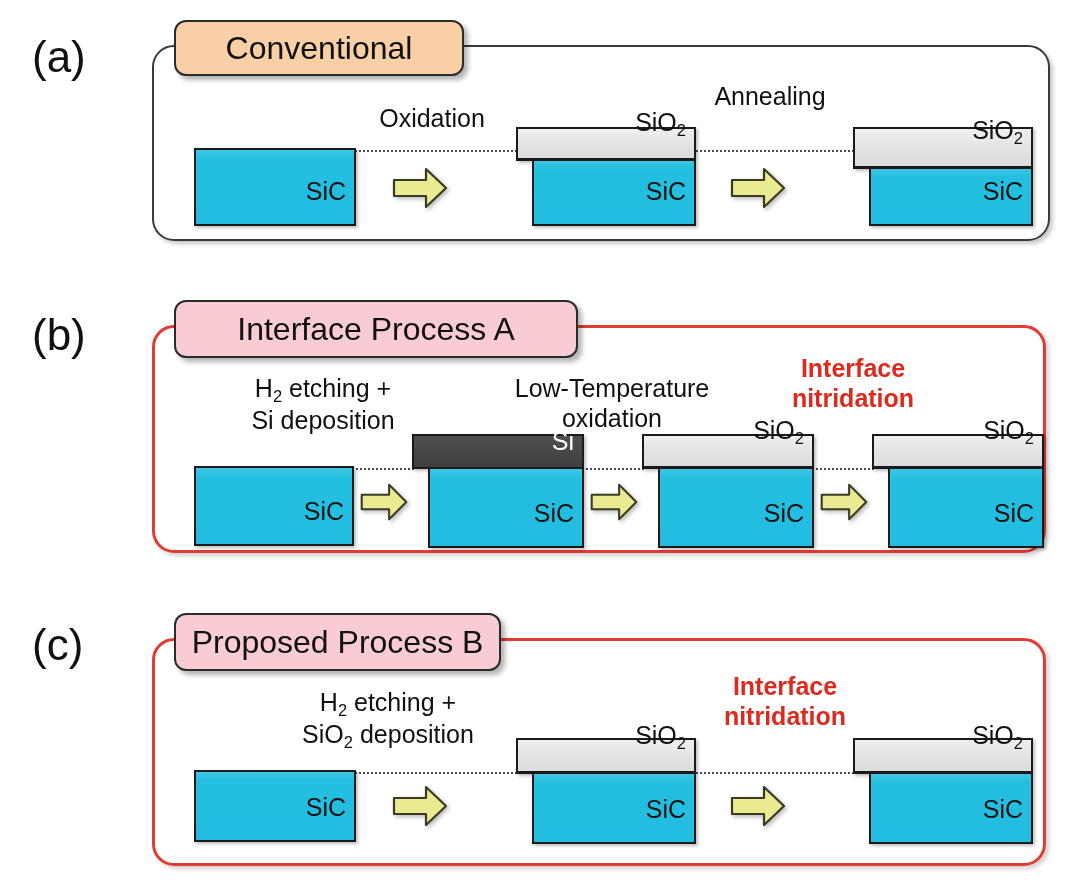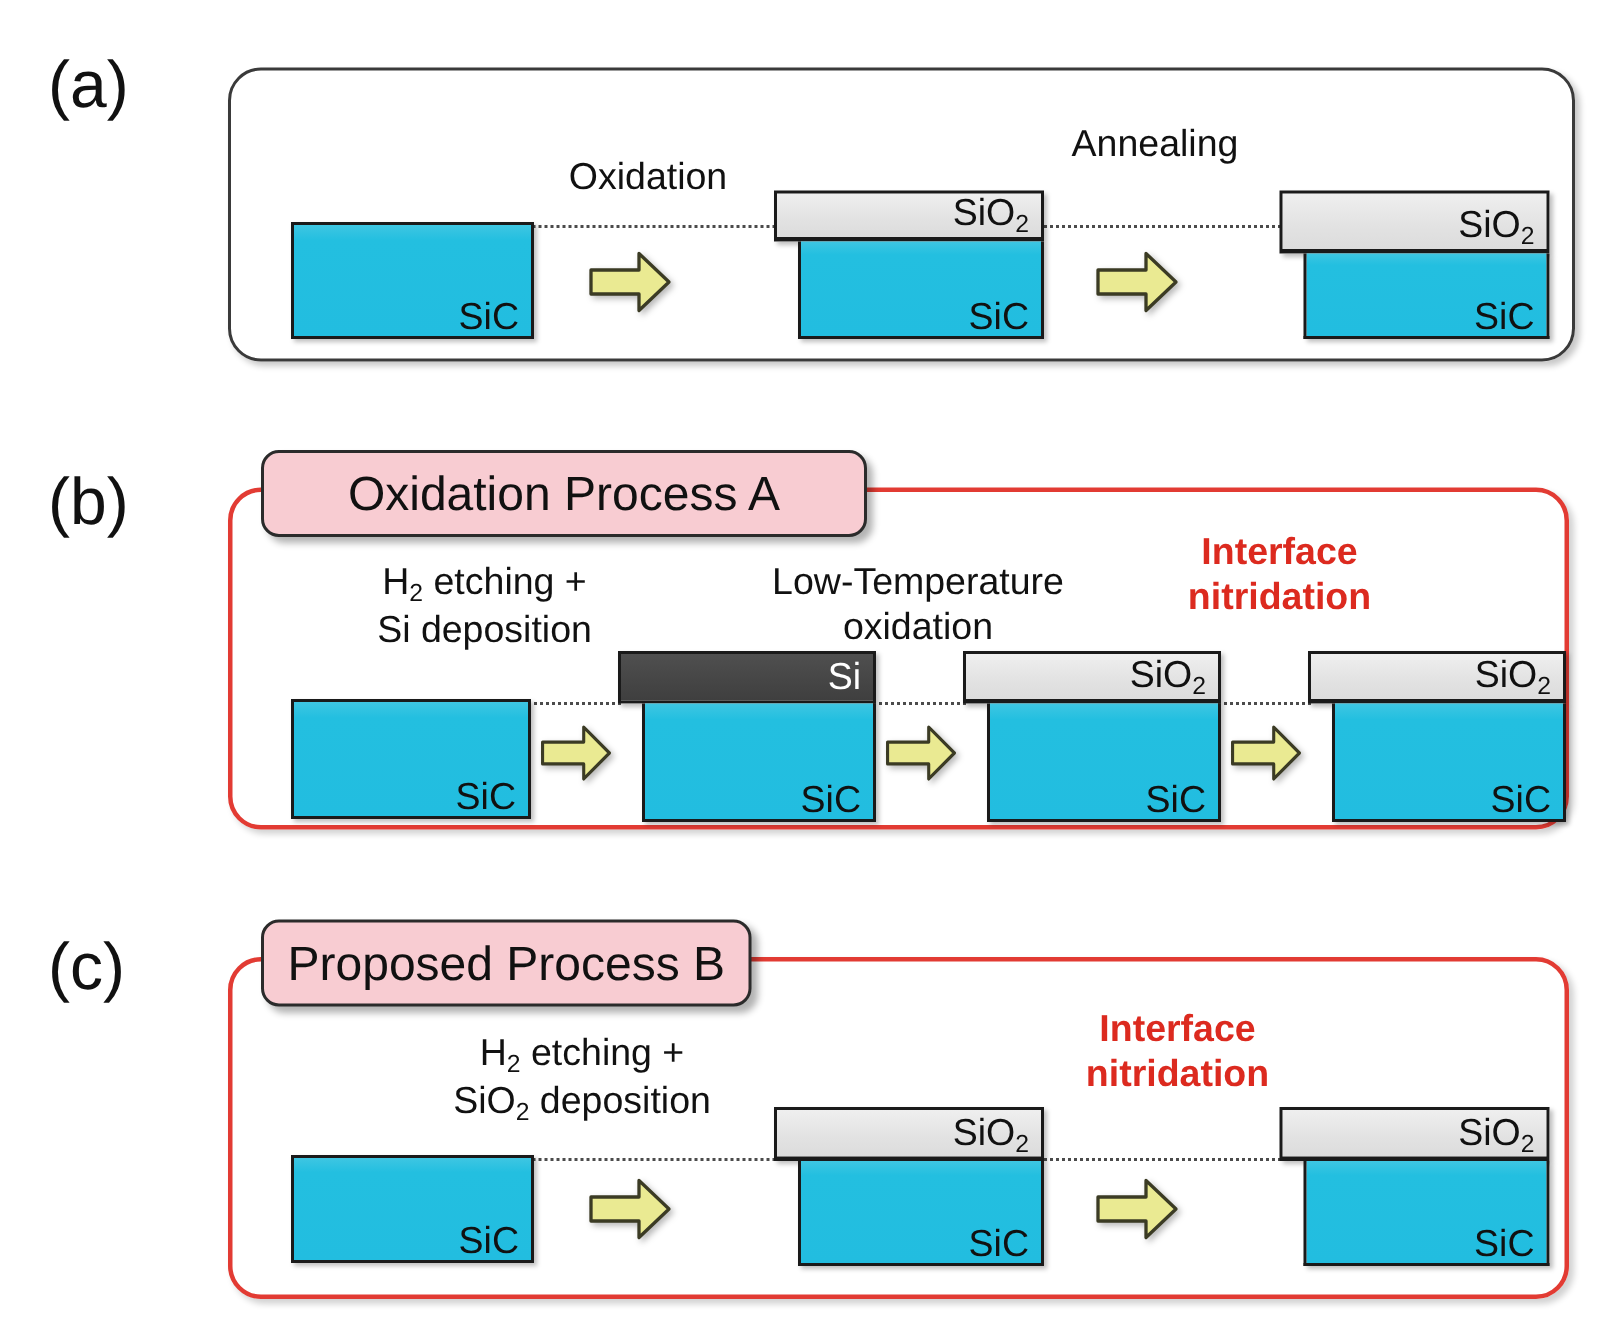--- a/index.html
+++ b/index.html
@@ -76,21 +76,21 @@
   }
   .layer{
     position:relative;
     box-sizing:border-box;
     border:2.5px solid #1a1a1a;
     display:flex;
     align-items:flex-end;
     justify-content:flex-end;
     font-size:25px;
     line-height:1;
-    padding:0 8px 0 0;
+    padding:0 8px 20px 0;
     box-shadow:2px 2px 3px rgba(0,0,0,.25);
   }
   .layer.sic{
     background:linear-gradient(180deg,#3ec6e2 0%, #23bfe0 14%, #22bde0 100%);
     color:#111;
     margin-left:16px;
   }
   .layer.sio2{
     background:linear-gradient(180deg,#efefef 0%, #e2e2e2 60%, #dcdcdc 100%);
     color:#111;
@@ -120,20 +120,21 @@
 </style>
 </head>
 <body>
 
 <div class="stage">
 
   <div class="panel-label" style="left:32px;top:32px;">(a)</div>
 
   <div class="frame gray" style="left:152px;top:45px;width:898px;height:196px;"></div>
 
+  <div class="pill peach" style="left:174px;top:20px;width:290px;height:56px;">Conventional</div>
 
   <div class="caption" style="left:362px;top:104px;width:140px;">
     <div>Oxidation</div>
   </div>
 
   <div class="caption" style="left:700px;top:82px;width:140px;">
     <div>Annealing</div>
   </div>
 
   <div class="dotline" style="left:355px;top:150px;width:166px;"></div>
@@ -172,21 +173,21 @@
     </div>
     <div class="layer sic" style="height:57px;">
       <span>SiC</span>
     </div>
   </div>
 
   <div class="panel-label" style="left:32px;top:310px;">(b)</div>
 
   <div class="frame red" style="left:152px;top:325px;width:894px;height:228px;"></div>
 
-  <div class="pill pink" style="left:174px;top:300px;width:404px;height:58px;">Oxidation Process A</div>
+  <div class="pill pink" style="left:174px;top:300px;width:404px;height:58px;">Interface Process A</div>
 
   <div class="caption" style="left:188px;top:374px;width:270px;">
     <div>H<sub>2</sub> etching +</div>
     <div>Si deposition</div>
   </div>
 
   <div class="caption" style="left:472px;top:374px;width:280px;">
     <div>Low-Temperature</div>
     <div>oxidation</div>
   </div>

